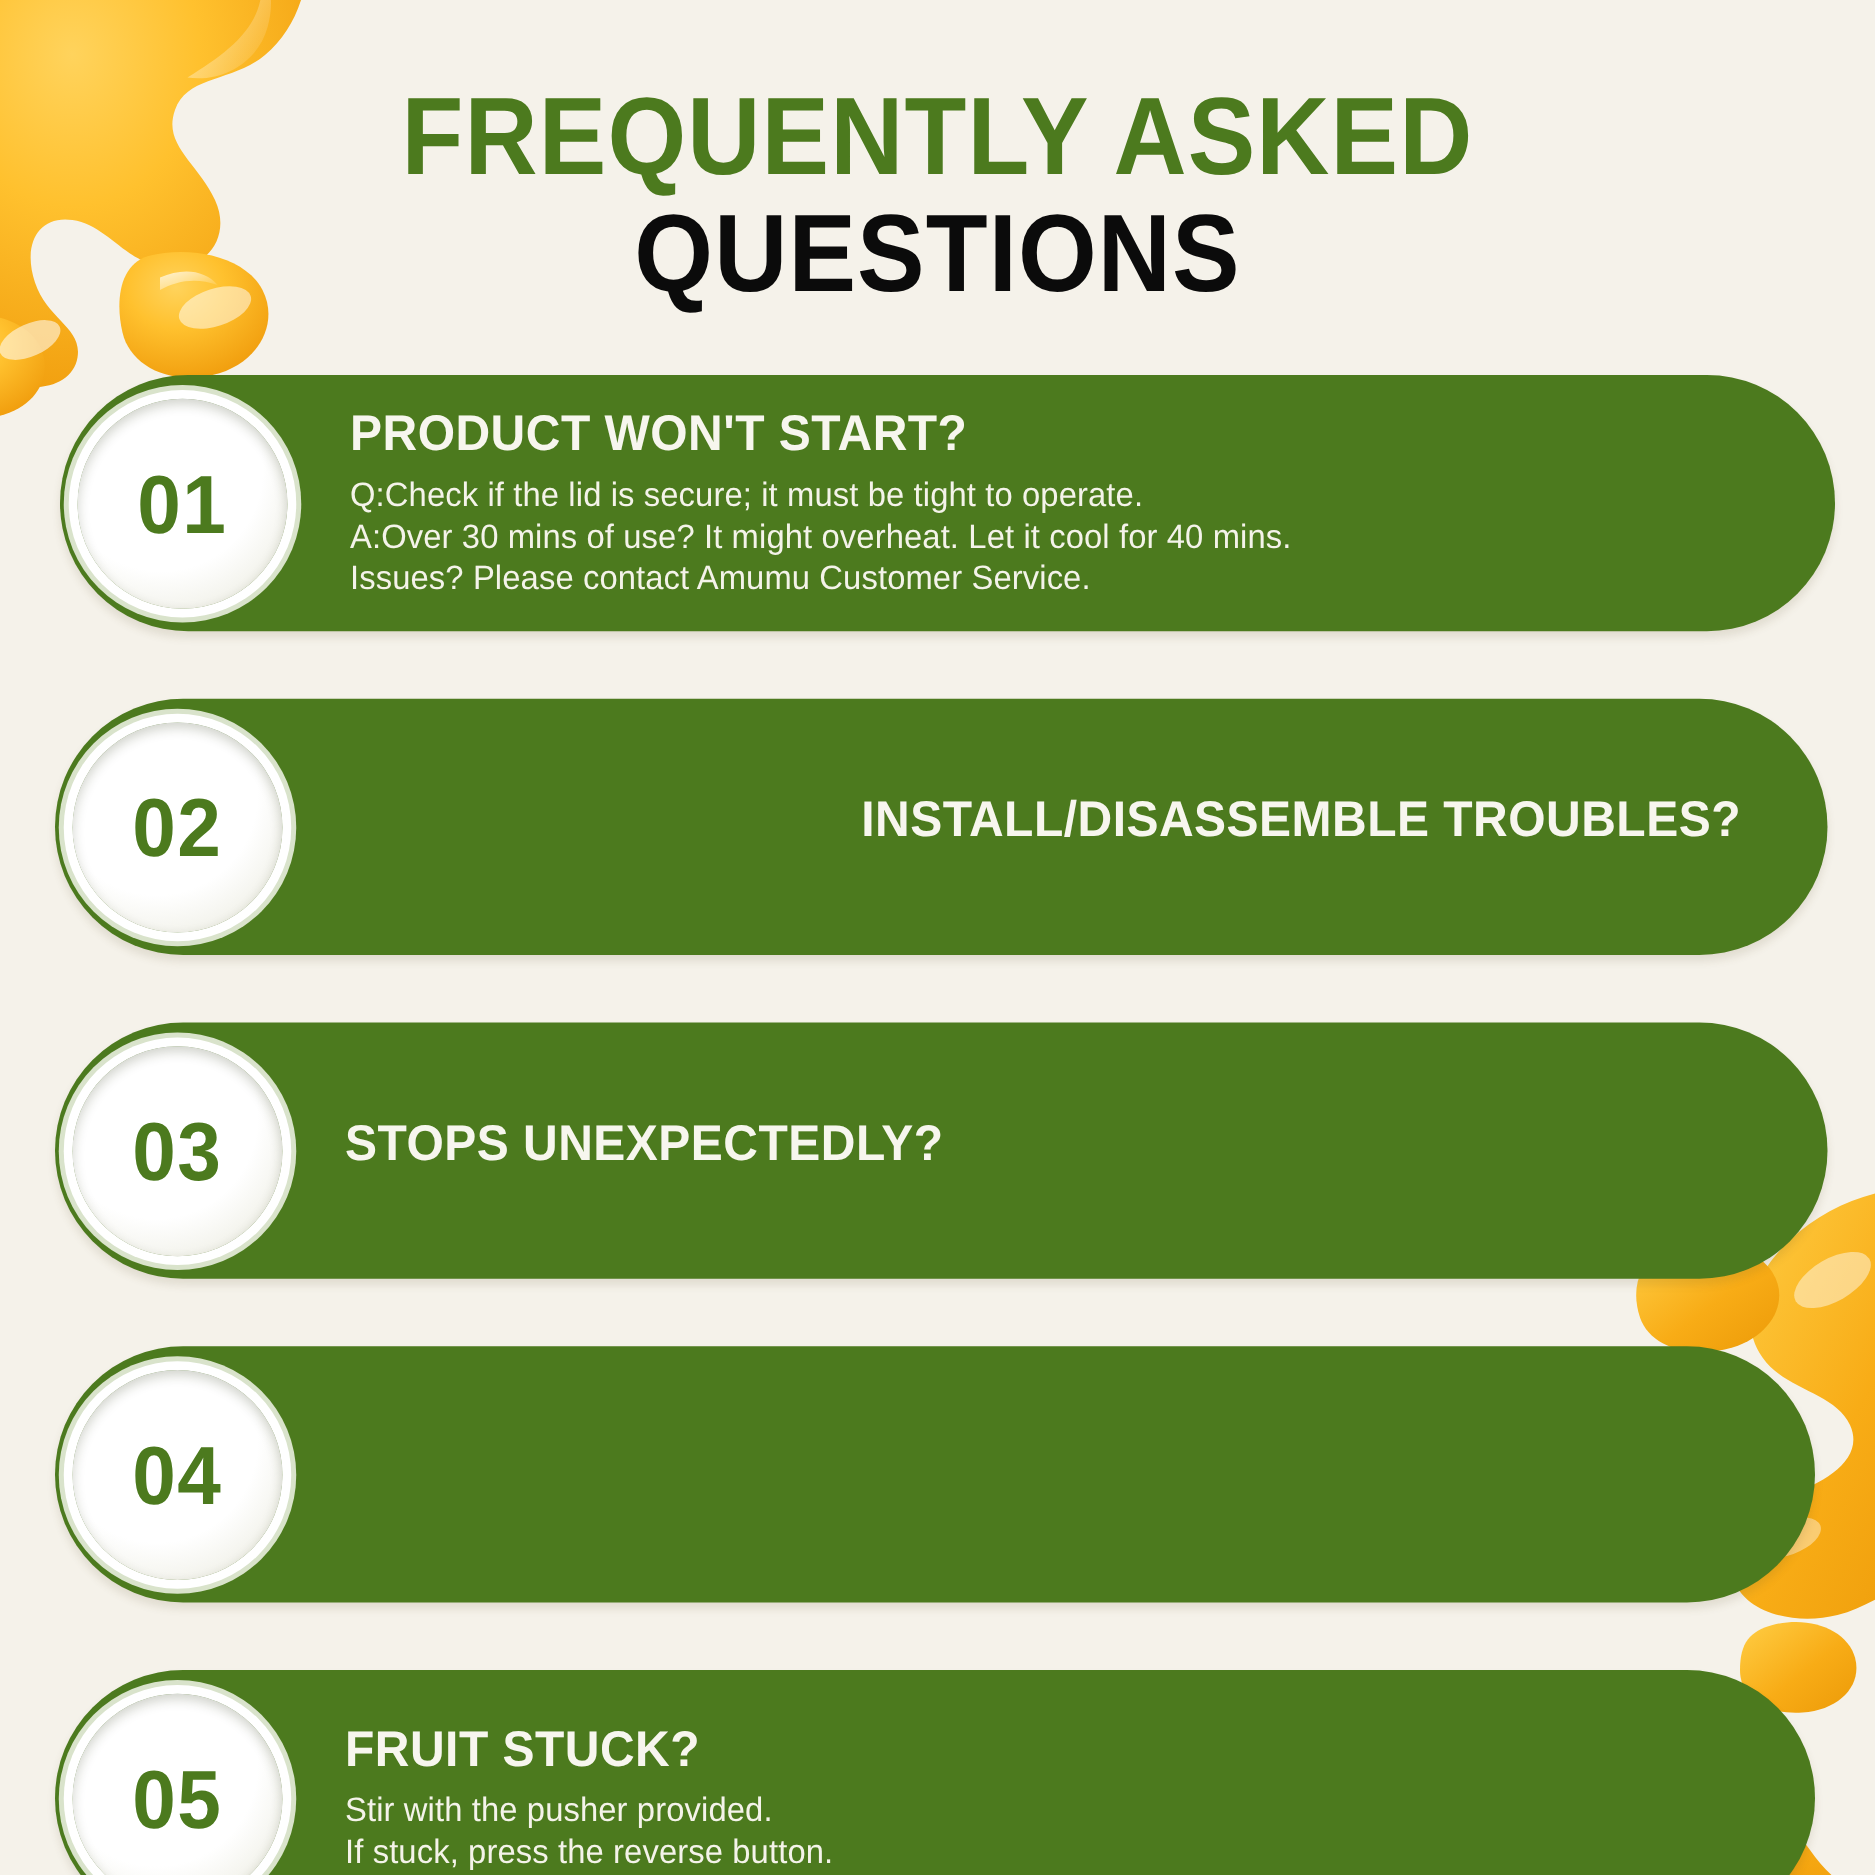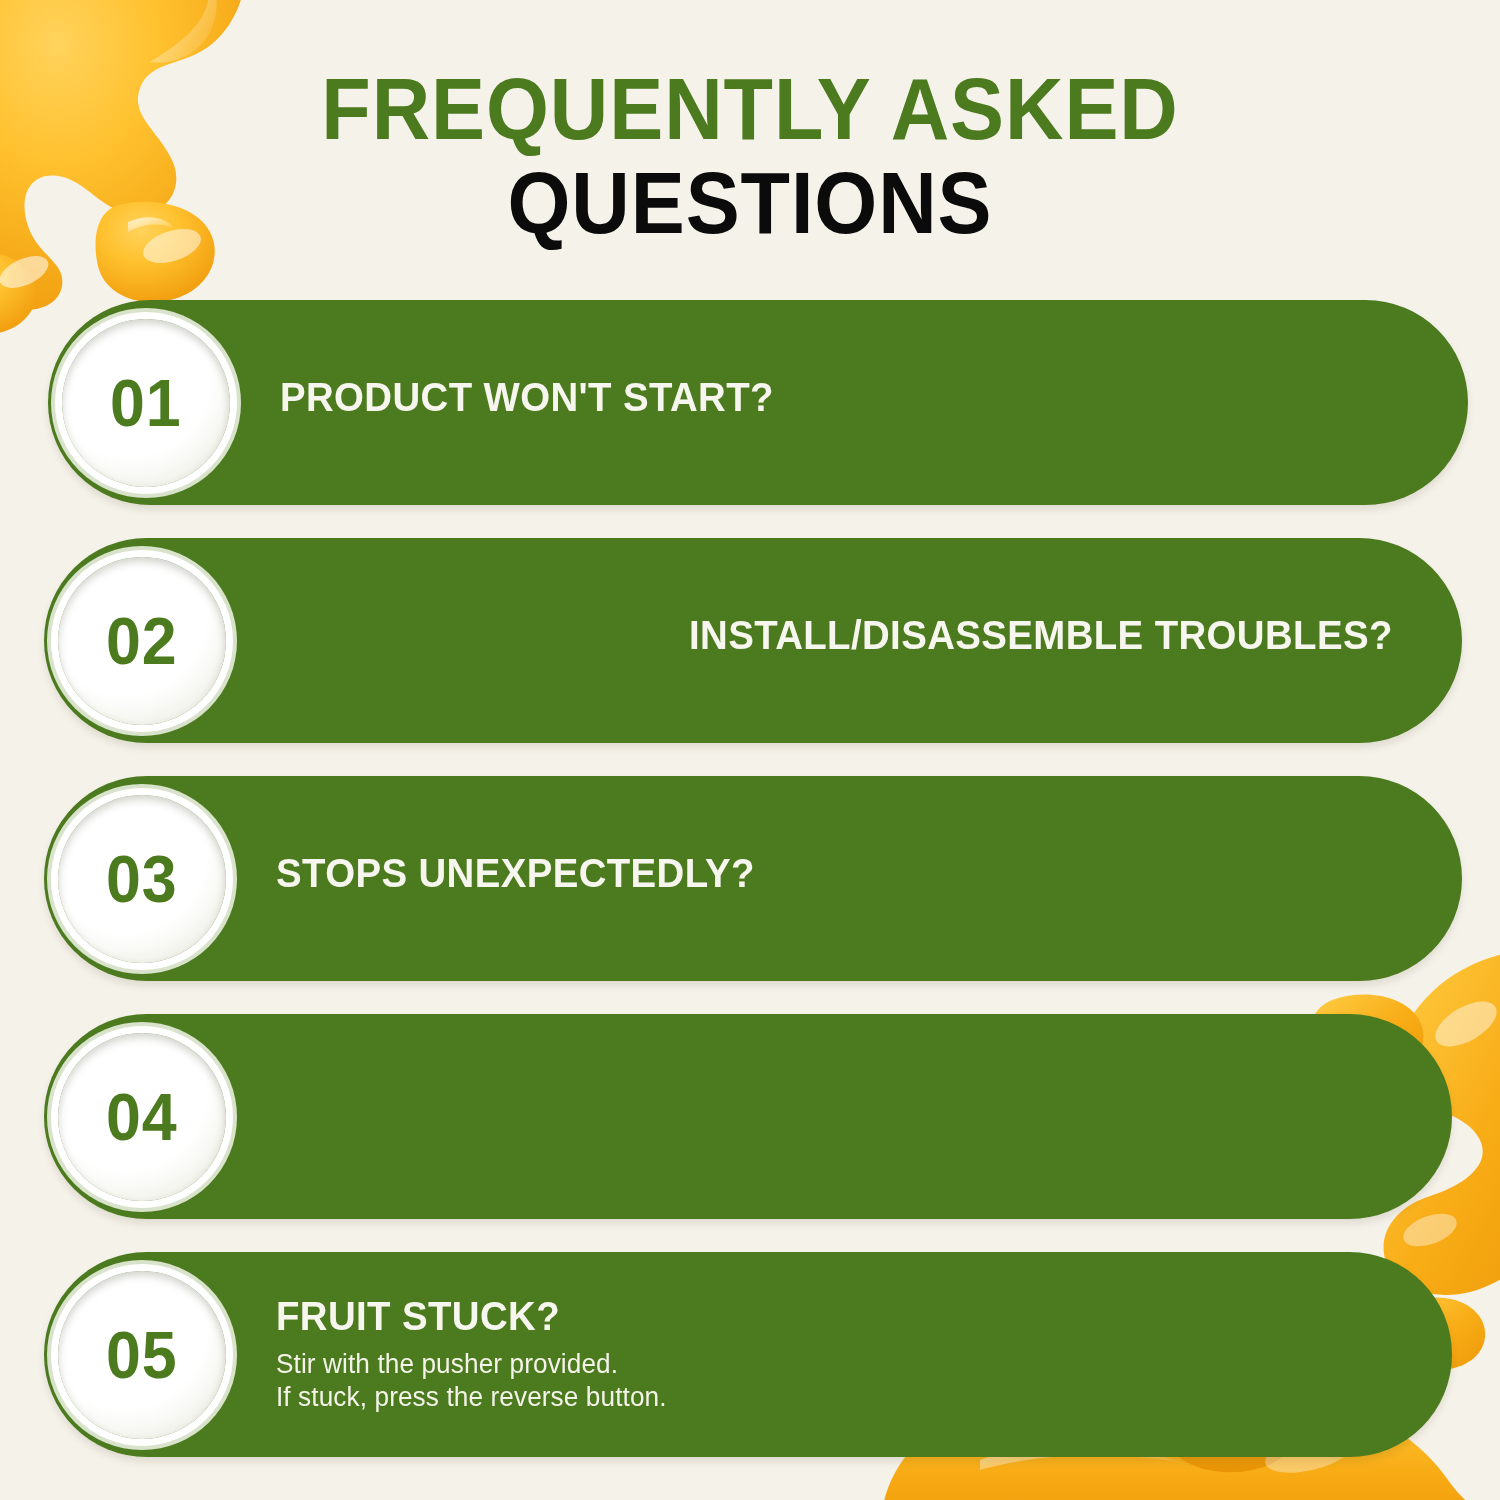--- a/index.html
+++ b/index.html
@@ -70,21 +70,21 @@
   .faq-list {
     position: absolute;
     top: 300px;
     left: 0;
     width: 1500px;
     z-index: 4;
   }
   .faq-card {
     position: relative;
     height: 205px;
-    margin-bottom: 33px;
+    margin-bottom: 54px;
     background: #4C7A1E;
     border-radius: 103px;
     box-shadow: 0 5px 7px rgba(90,80,40,0.13);
     display: flex;
     align-items: center;
   }
   .faq-card:last-child { margin-bottom: 0; }
 
   
   .faq-card.w1 { width: 1420px; margin-left: 48px; }
@@ -234,20 +234,25 @@
   </div>
 
   <div class="faq-list">
 
     <div class="faq-card w1">
       <div class="badge">
         <span class="badge-num">01</span>
       </div>
       <div class="card-body">
         <h2 class="card-heading">PRODUCT WON'T START?</h2>
+        <ul class="card-lines">
+          <li class="card-line">Q:Check if the lid is secure; it must be tight to operate.</li>
+          <li class="card-line">A:Over 30 mins of use? It might overheat. Let it cool for 40 mins.</li>
+          <li class="card-line">Issues? Please contact Amumu Customer Service.</li>
+        </ul>
       </div>
     </div>
 
     <div class="faq-card w2">
       <div class="badge">
         <span class="badge-num">02</span>
       </div>
       <div class="card-body">
         <h2 class="card-heading">INSTALL/DISASSEMBLE TROUBLES?</h2>
       </div>

